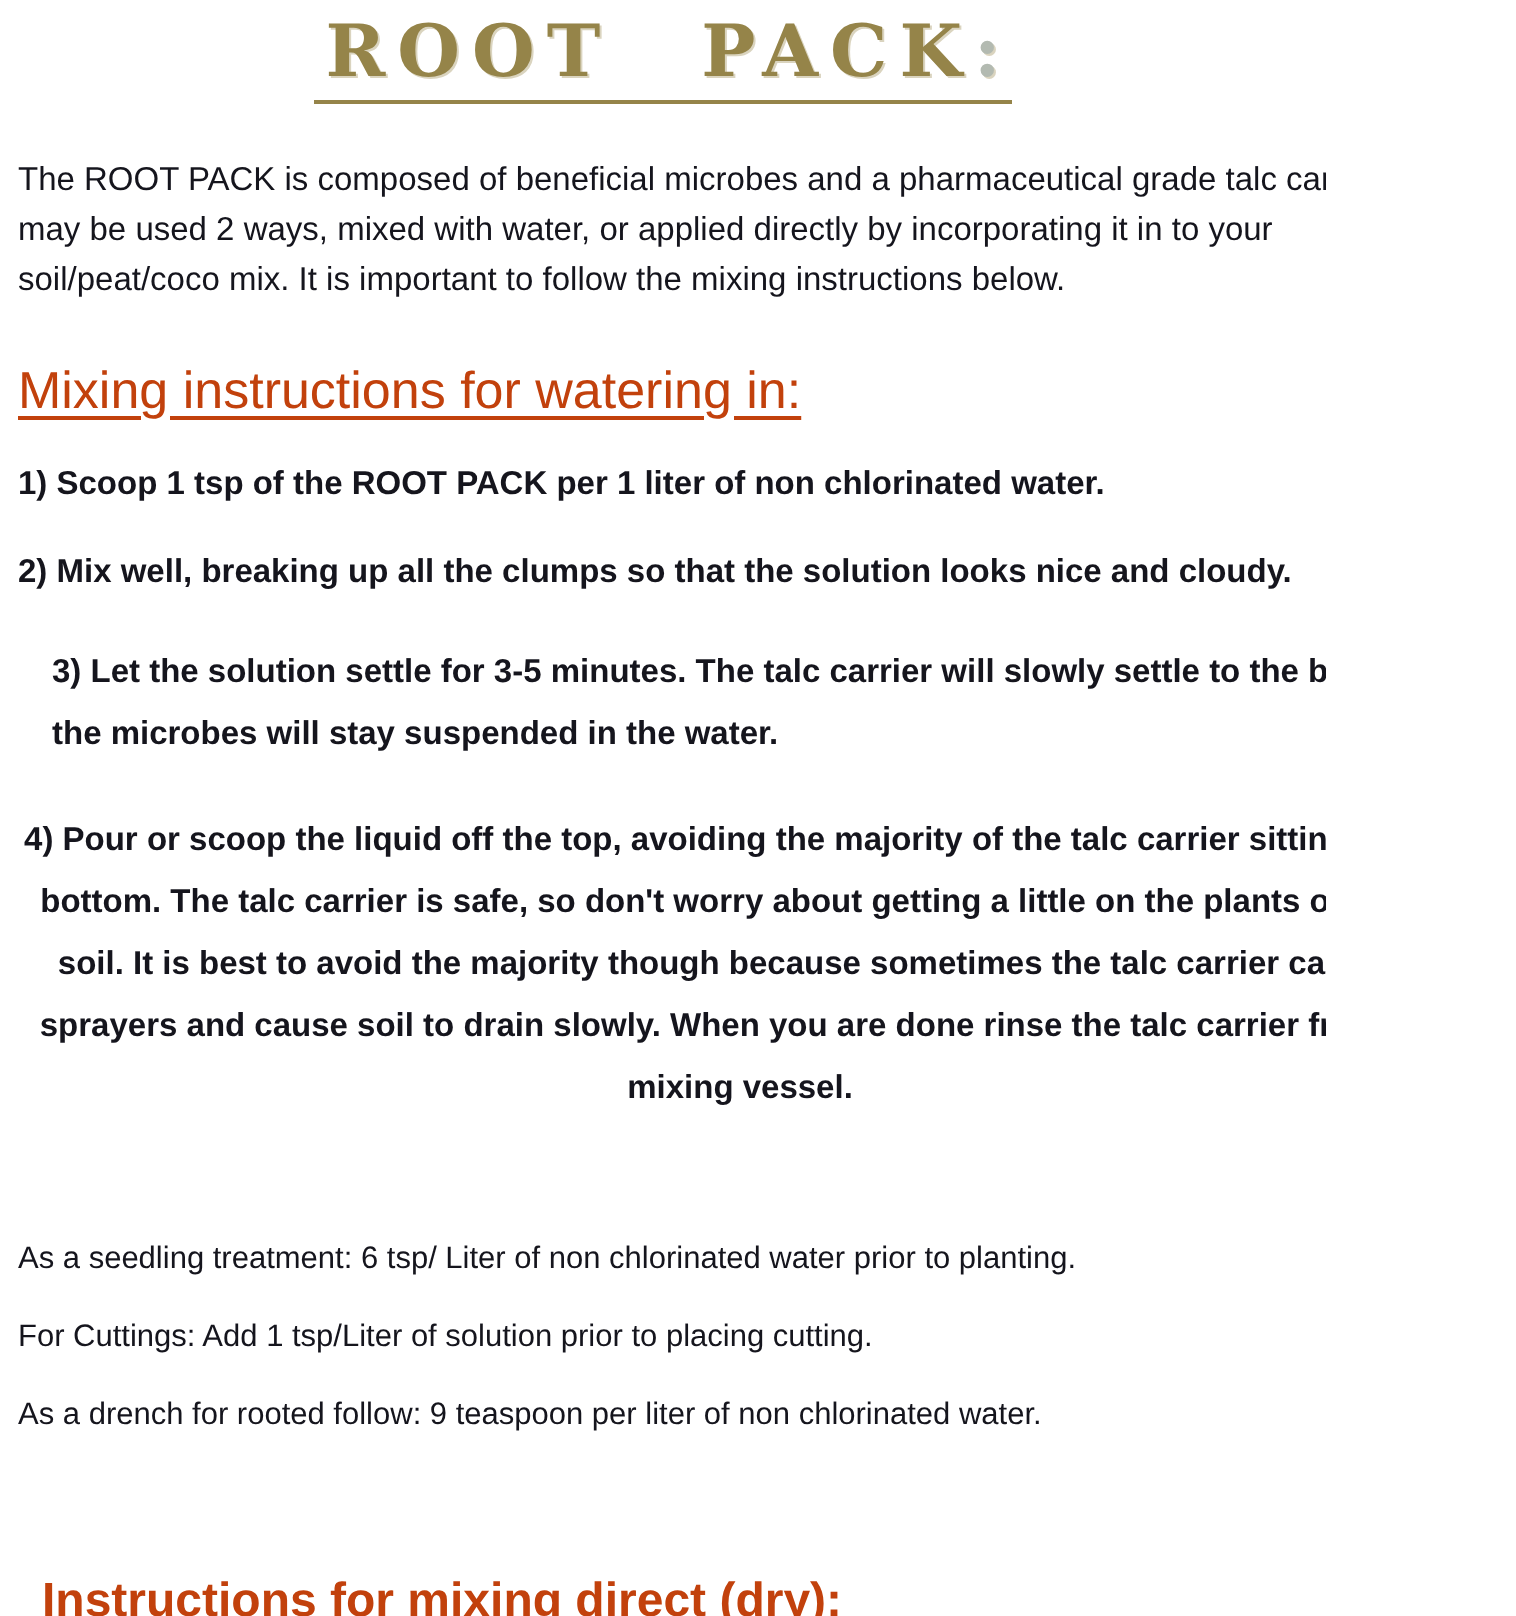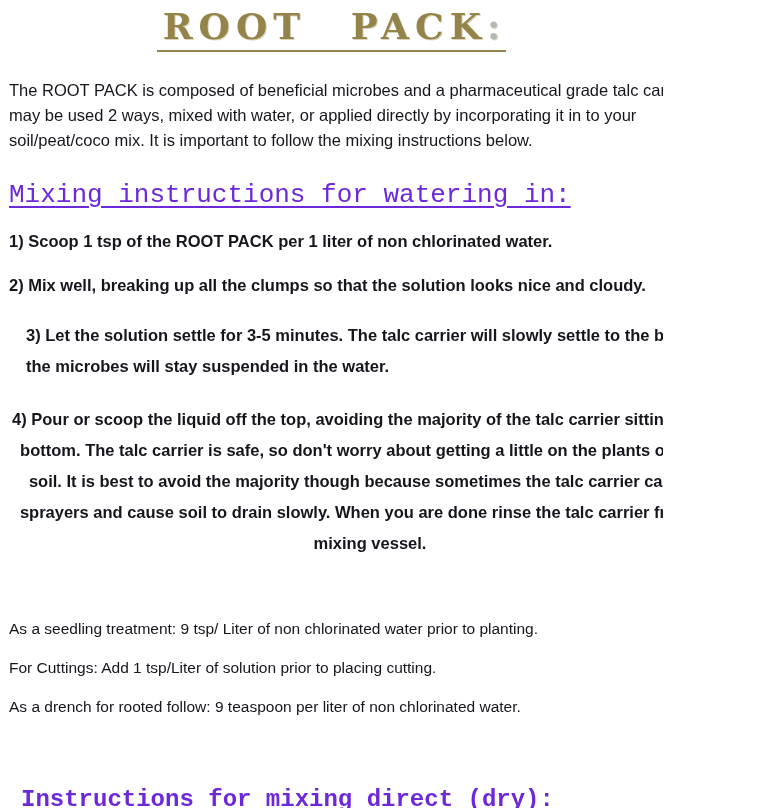--- a/index.html
+++ b/index.html
@@ -38,27 +38,27 @@
     color: #b3bab1;
     letter-spacing: 0;
   }
   .intro {
     font-size: 16.5px;
     line-height: 25px;
     margin: 0;
     width: 716px;
   }
   .section-heading {
-    font-family: Liberation Mono, monospace;
+    font-family: Liberation Sans, sans-serif;
     font-size: 26px;
     font-weight: normal;
     text-decoration: underline;
     text-underline-offset: 4px;
     margin: 27px 0 14px 0;
-    color: #6d28d9;
+    color: #c2410c;
   }
   .section-heading.bold {
     font-weight: bold;
     font-size: 24px;
     margin: 70px 0 18px 12px;
   }
   .step {
     font-size: 16.5px;
     line-height: 25px;
     margin: 19px 0;
@@ -108,21 +108,21 @@
   <p class="intro">The ROOT PACK is composed of beneficial microbes and a pharmaceutical grade talc carrier. It may be used 2 ways,  mixed with water, or applied directly by incorporating it in to your soil/peat/coco mix.  It is important to follow the mixing instructions below.</p>
 
   <h2 class="section-heading">Mixing instructions for watering in:</h2>
 
   <p class="step">1) Scoop 1 tsp of the ROOT PACK per 1 liter of non chlorinated water.</p>
   <p class="step">2) Mix well, breaking up all the clumps so that the solution looks nice and cloudy.</p>
   <p class="step emphasis">3) Let the solution settle for 3-5 minutes. The talc carrier will slowly settle to the bottom, but the microbes will stay suspended in the water.</p>
   <p class="step long">4) Pour or scoop the liquid off the top, avoiding the majority of the talc carrier sitting on the bottom. The talc carrier is safe, so don't worry about getting a little on the plants or in the soil. It is best to avoid the majority though because sometimes the talc carrier can clog sprayers and cause soil to drain slowly. When you are done rinse the talc carrier from the mixing vessel.</p>
 
   <div class="treatments">
-    <p class="treatment"><span class="label">As a seedling treatment:</span><span> 9 tsp/ Liter of non chlorinated water prior to planting.</span></p>
+    <p class="treatment"><span class="label">As a seedling treatment:</span><span> 6 tsp/ Liter of non chlorinated water prior to planting.</span></p>
     <p class="treatment"><span class="label">For Cuttings:</span><span> Add  1 tsp/Liter  of solution prior to placing cutting.</span></p>
     <p class="treatment"><span class="label">As a drench for rooted follow</span><span>: 9 teaspoon per liter of non chlorinated water.</span></p>
   </div>
 
   <h2 class="section-heading bold">Instructions for mixing direct (dry):</h2>
 
   <p class="dry-line first">Add 1 teaspoon/gallon of mix. Example: 5 gallon pot would get 5 teaspoons mixed in. That's it!</p>
 
 </div>
 

